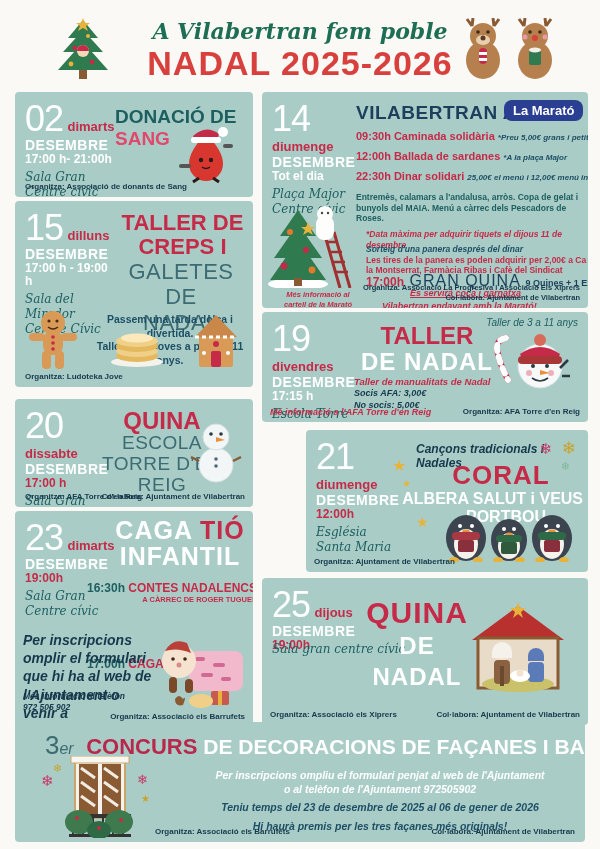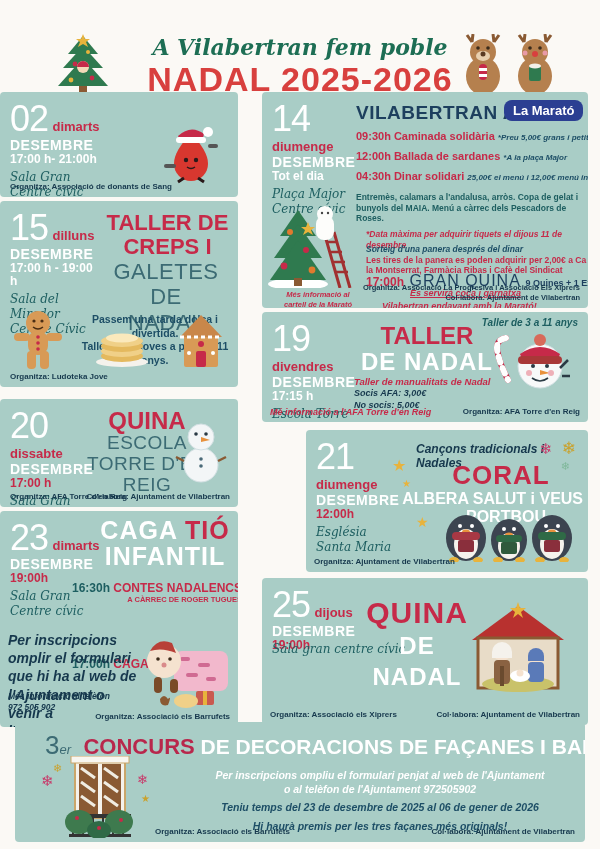--- a/index.html
+++ b/index.html
@@ -1,29 +1,29 @@
 <!DOCTYPE html>
 <html><head>
 <meta charset="utf-8">
 <style>
   * { margin:0; padding:0; box-sizing:border-box; }
   body { width:600px; height:849px; font-family:"Liberation Sans", sans-serif; }
   .page { position:relative; width:600px; height:849px; background:#fbf9f5; overflow:hidden; }
 
   
-  .header { position:absolute; top:26px; left:0; width:600px; height:80px; }
+  .header { position:absolute; top:10px; left:0; width:600px; height:80px; }
   .tagline { position:absolute; top:8px; left:0; width:600px; text-align:center;
              font-family:"DejaVu Serif", serif; font-style:italic; font-weight:bold;
              font-size:22px; color:#1d6e54; }
   .main-title { position:absolute; top:34px; left:0; width:600px; text-align:center;
                 font-size:34px; font-weight:bold; letter-spacing:1px; color:#d8403e; }
   .header-art { position:absolute; top:8px; }
 
   
-  .col-left  { position:absolute; left:0;  top:92px; width:238px; }
+  .col-left  { position:absolute; left:15px;  top:92px; width:238px; }
   .col-right { position:absolute; left:262px; top:92px; width:326px; }
   .card { position:relative; background:#a9cdc6; border-radius:4px; overflow:hidden; }
   .c1{height:105px; margin-bottom:4px;} .c2{height:186px; margin-bottom:12px;}
   .c5{height:108px; margin-bottom:4px;padding-left:47px;} .c7{height:216px;}
   .c3{height:216px; margin-bottom:4px;} .c4{height:110px; margin-bottom:8px;}
   .c6{height:142px; margin-bottom:6px;margin-left:44px;} .c8{height:147px;}
   .c9 { position:absolute; left:15px; top:722px; width:570px; height:120px;
         background:#a9cdc6; border-radius:4px; overflow:hidden; }
 
   
@@ -68,21 +68,21 @@
   .quina-line .qd { font-size:9px; font-weight:bold; color:#1d3f5e; }
   .coca { position:absolute; left:148px; top:196px; font-size:9px; }
   .coca span { text-decoration:underline; }
   .endavant { position:absolute; left:120px; top:209px; font-size:9px; }
   .minfo { position:absolute; left:14px; top:198px; width:84px; text-align:center;
            font-size:7.5px; line-height:1.3; }
   .c3 .org-r { position:absolute; right:8px; bottom:5px; text-align:right; font-size:7.5px;
                font-weight:bold; color:#16384d; line-height:1.35; }
   
   .c4 .ages { position:absolute; top:5px; right:10px; font-size:10px; font-style:italic;
-              font-weight:bold; color:#1d5e60; }
+              font-weight:normal; color:#1d5e60; }
   .c4 .t1 { position:absolute; top:10px; left:100px; width:130px; text-align:center;
             font-size:24px; font-weight:bold; color:#c62a49; }
   .c4 .t2 { position:absolute; top:36px; left:92px; width:146px; text-align:center;
             font-size:24px; font-weight:bold; color:#ffffff; letter-spacing:1px; }
   .c4 .sub { position:absolute; top:64px; left:92px; font-size:9.5px; }
   .c4 .preu { position:absolute; top:76px; left:92px; font-size:9px; font-weight:bold;
               font-style:italic; color:#16384d; line-height:1.3; }
   .c4 .minfo2 { position:absolute; left:8px; bottom:5px; font-size:9px; }
   
   .c5 .t1 { position:absolute; top:8px; left:92px; width:110px; text-align:center;
@@ -111,21 +111,21 @@
   
   .c8 .t1 { position:absolute; top:18px; left:90px; width:130px; text-align:center;
             font-size:30px; font-weight:bold; color:#c62a49; letter-spacing:1px; }
   .c8 .t2 { position:absolute; top:52px; left:90px; width:130px; text-align:center;
             font-size:24px; font-weight:bold; color:#ffffff; line-height:1.3; letter-spacing:1px; }
   .c8 .place2 { position:absolute; top:64px; left:10px; font-family:"DejaVu Serif",serif;
                 font-style:italic; font-size:12px; color:#1d5e60; white-space:nowrap; }
   
   .c9 .trow { position:absolute; top:8px; left:30px; width:530px; white-space:nowrap; }
   .c9 .ord { font-size:26px; color:#3c6b74; }
-  .c9 .ordsuf { font-size:13px; color:#3c6b74; font-style:italic; }
+  .c9 .ordsuf { font-size:16px; color:#3c6b74; font-style:italic; }
   .c9 .tred { font-size:22px; font-weight:bold; color:#b8274c; margin-left:8px; }
   .c9 .twhite { font-size:21px; font-weight:bold; color:#ffffff; }
   .c9 .body { position:absolute; top:46px; left:170px; width:390px; text-align:center;
               font-size:10.5px; font-weight:bold; font-style:italic; color:#ffffff; line-height:1.35; }
   .c9 .body .dk { color:#1d4e66; display:block; margin-top:4px; }
   .c9 .org-l { position:absolute; left:140px; bottom:6px; font-size:8px; font-weight:bold; color:#16384d; }
   .c9 .org-r2 { position:absolute; right:10px; bottom:6px; font-size:8px; font-weight:bold; color:#16384d; }
 
   svg { display:block; }
 </style>
@@ -187,20 +187,23 @@
     <div class="card c1">
       <div class="dateblock">
         <span class="daynum">02</span>
         <span class="weekday">dimarts</span>
         <div class="month">DESEMBRE</div>
         <div class="time time-w">17:00 h- 21:00h</div>
         <div class="place">
           <span>Sala Gran</span><br><span>Centre cívic</span>
         </div>
       </div>
+      <div class="title">
+        <span>DONACIÓ DE </span><span class="pink">SANG</span>
+      </div>
       <span style="position:absolute; right:18px; top:28px;">
         <svg width="58" height="64" viewBox="0 0 58 64">
           <path d="M29,12 C40,26 46,34 46,44 a17 17 0 0 1 -34 0 C12,34 18,26 29,12 z" fill="#d8372f"></path>
           <circle cx="24" cy="40" r="2.2" fill="#2a1a1a"></circle>
             <circle cx="34" cy="40" r="2.2" fill="#2a1a1a"></circle>
           <path d="M25,47 q4,3 8,0" stroke="#2a1a1a" stroke-width="1.5" fill="none"></path>
           <path d="M16,16 q13,-12 26,-2 l-2,7 q-12,-8 -22,0 z" fill="#c62a49"></path>
           <rect x="14" y="17" width="30" height="6" rx="3" fill="#ffffff"></rect>
           <circle cx="46" cy="12" r="5" fill="#ffffff"></circle>
           <rect x="2" y="44" width="12" height="4" rx="2" fill="#555"></rect>
@@ -370,21 +373,21 @@
 
       <div class="sched" style="top:38px;">
         <span>09:30h</span><span> Caminada solidària </span>
         <span class="note">*Preu 5,00€ grans i petits</span>
       </div>
       <div class="sched" style="top:58px;">
         <span>12:00h</span><span> Ballada de sardanes </span>
         <span class="note">*A la plaça Major</span>
       </div>
       <div class="sched" style="top:78px;">
-        <span>04:30h</span><span> Dinar solidari </span>
+        <span>22:30h</span><span> Dinar solidari </span>
         <span class="note">25,00€ el menú  i  12,00€ menú infantil fins a 10 anys</span>
       </div>
       <div class="menuline">Entremès, calamars a l'andalusa, arròs. Copa de gelat i bunyols del MAIA. Menú a càrrec dels Pescadors de Roses.</div>
       <div class="venda">
         <br>
         <span class="red-it">*Data màxima per adquirir tiquets el dijous 11 de desembre</span>
       </div>
       <div class="sorteig">
         <span class="navy-it">Sorteig d'una panera després del dinar</span><br>
         <span class="red-it" style="font-style:normal;">Les tires de la panera es poden adquirir per 2,00€ a Ca la Montserrat, Farmàcia Ribas i Cafè del Sindicat</span>

